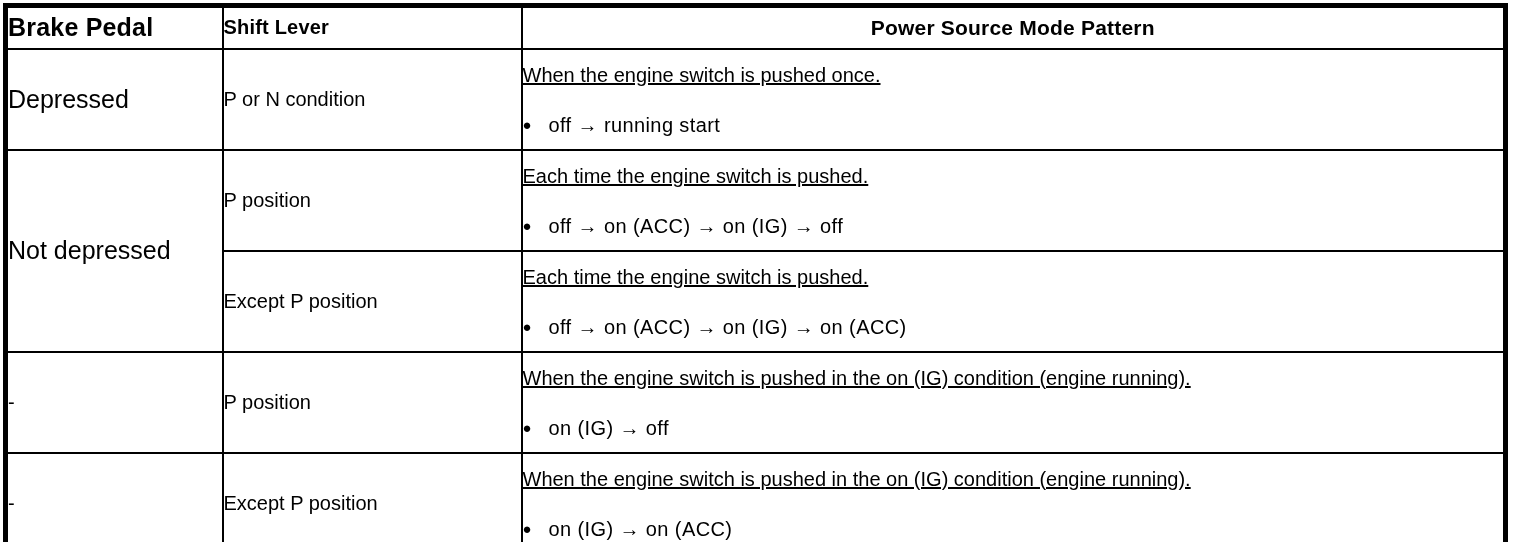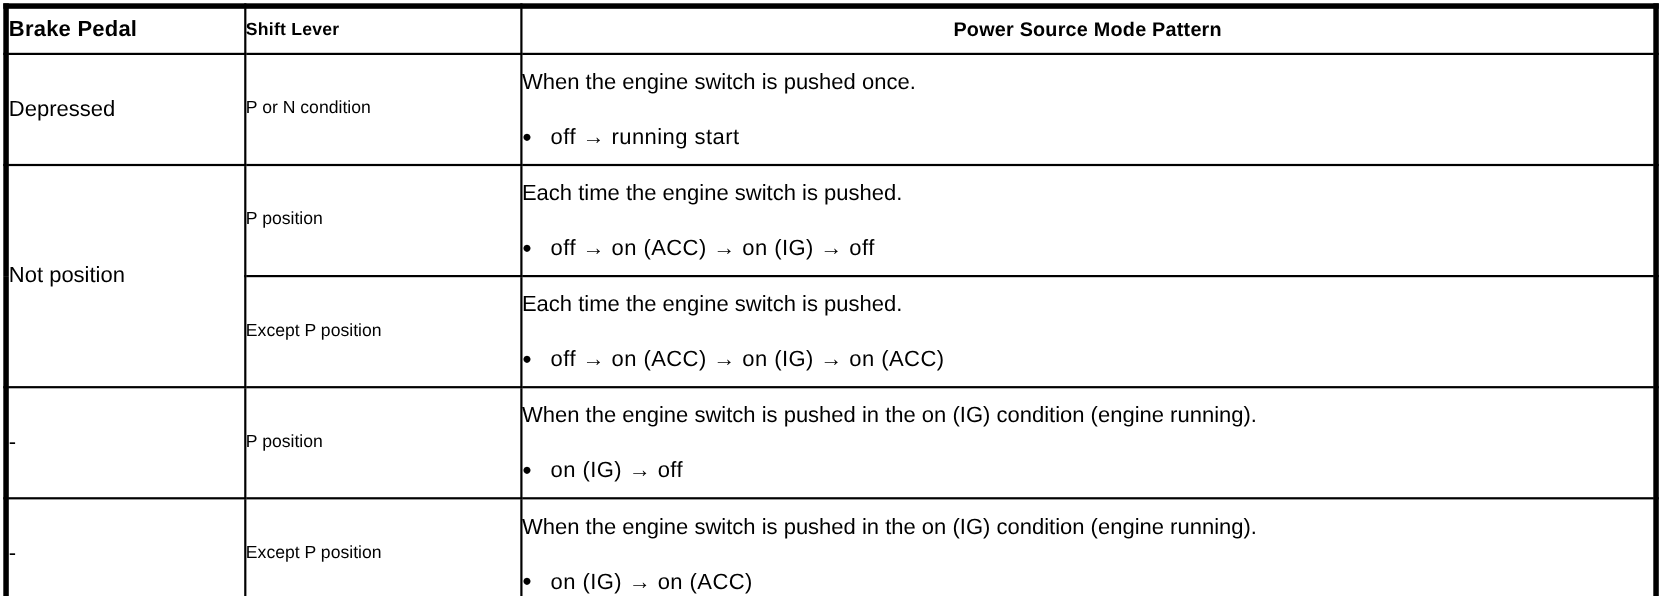--- a/index.html
+++ b/index.html
@@ -37,56 +37,57 @@
     border: 2px solid #000000;
     box-sizing: border-box;
     vertical-align: middle;
     padding: 0;
   }
 
   
   .hdr-cell {
     text-align: center;
     font-weight: bold;
-    font-size: 18px;
+    font-size: 21px;
     height: 43px;
     letter-spacing: 0.2px;
   }
 
   
   .c1 {
     width: 217px;
-    font-size: 20px;
+    font-size: 25px;
     text-align: left;
     padding-left: 5px;
   }
   .c1.dash {
     font-size: 20px;
   }
 
   
   .c2 {
-    width: 251px;
-    font-size: 16px;
+    width: 299px;
+    font-size: 20px;
     text-align: left;
     padding-left: 10px;
   }
 
   
   .c3 {
     text-align: left;
     padding: 0 0 0 8px;
     vertical-align: top;
   }
 
   .pattern-lead {
     font-size: 20px;
     line-height: 24px;
     margin-top: 13px;
     white-space: nowrap;
+    text-decoration: underline;
   }
 
   .pattern-bullet {
     font-size: 20px;
     line-height: 24px;
     margin-top: 26px;
     margin-bottom: 12px;
     padding-left: 26px;
     position: relative;
     white-space: nowrap;
@@ -129,21 +130,21 @@
         <td class="c3">
           <div class="pattern-lead">When the engine switch is pushed once.</div>
           <div class="pattern-bullet">
             <span class="bullet-dot">●</span>
             <span class="bullet-text">off → running start</span>
           </div>
         </td>
       </tr>
 
       <tr class="r2">
-        <td class="c1" rowspan="2">Not position</td>
+        <td class="c1" rowspan="2">Not depressed</td>
         <td class="c2">P position</td>
         <td class="c3">
           <div class="pattern-lead">Each time the engine switch is pushed.</div>
           <div class="pattern-bullet">
             <span class="bullet-dot">●</span>
             <span class="bullet-text">off → on (ACC) → on (IG) → off</span>
           </div>
         </td>
       </tr>
 

